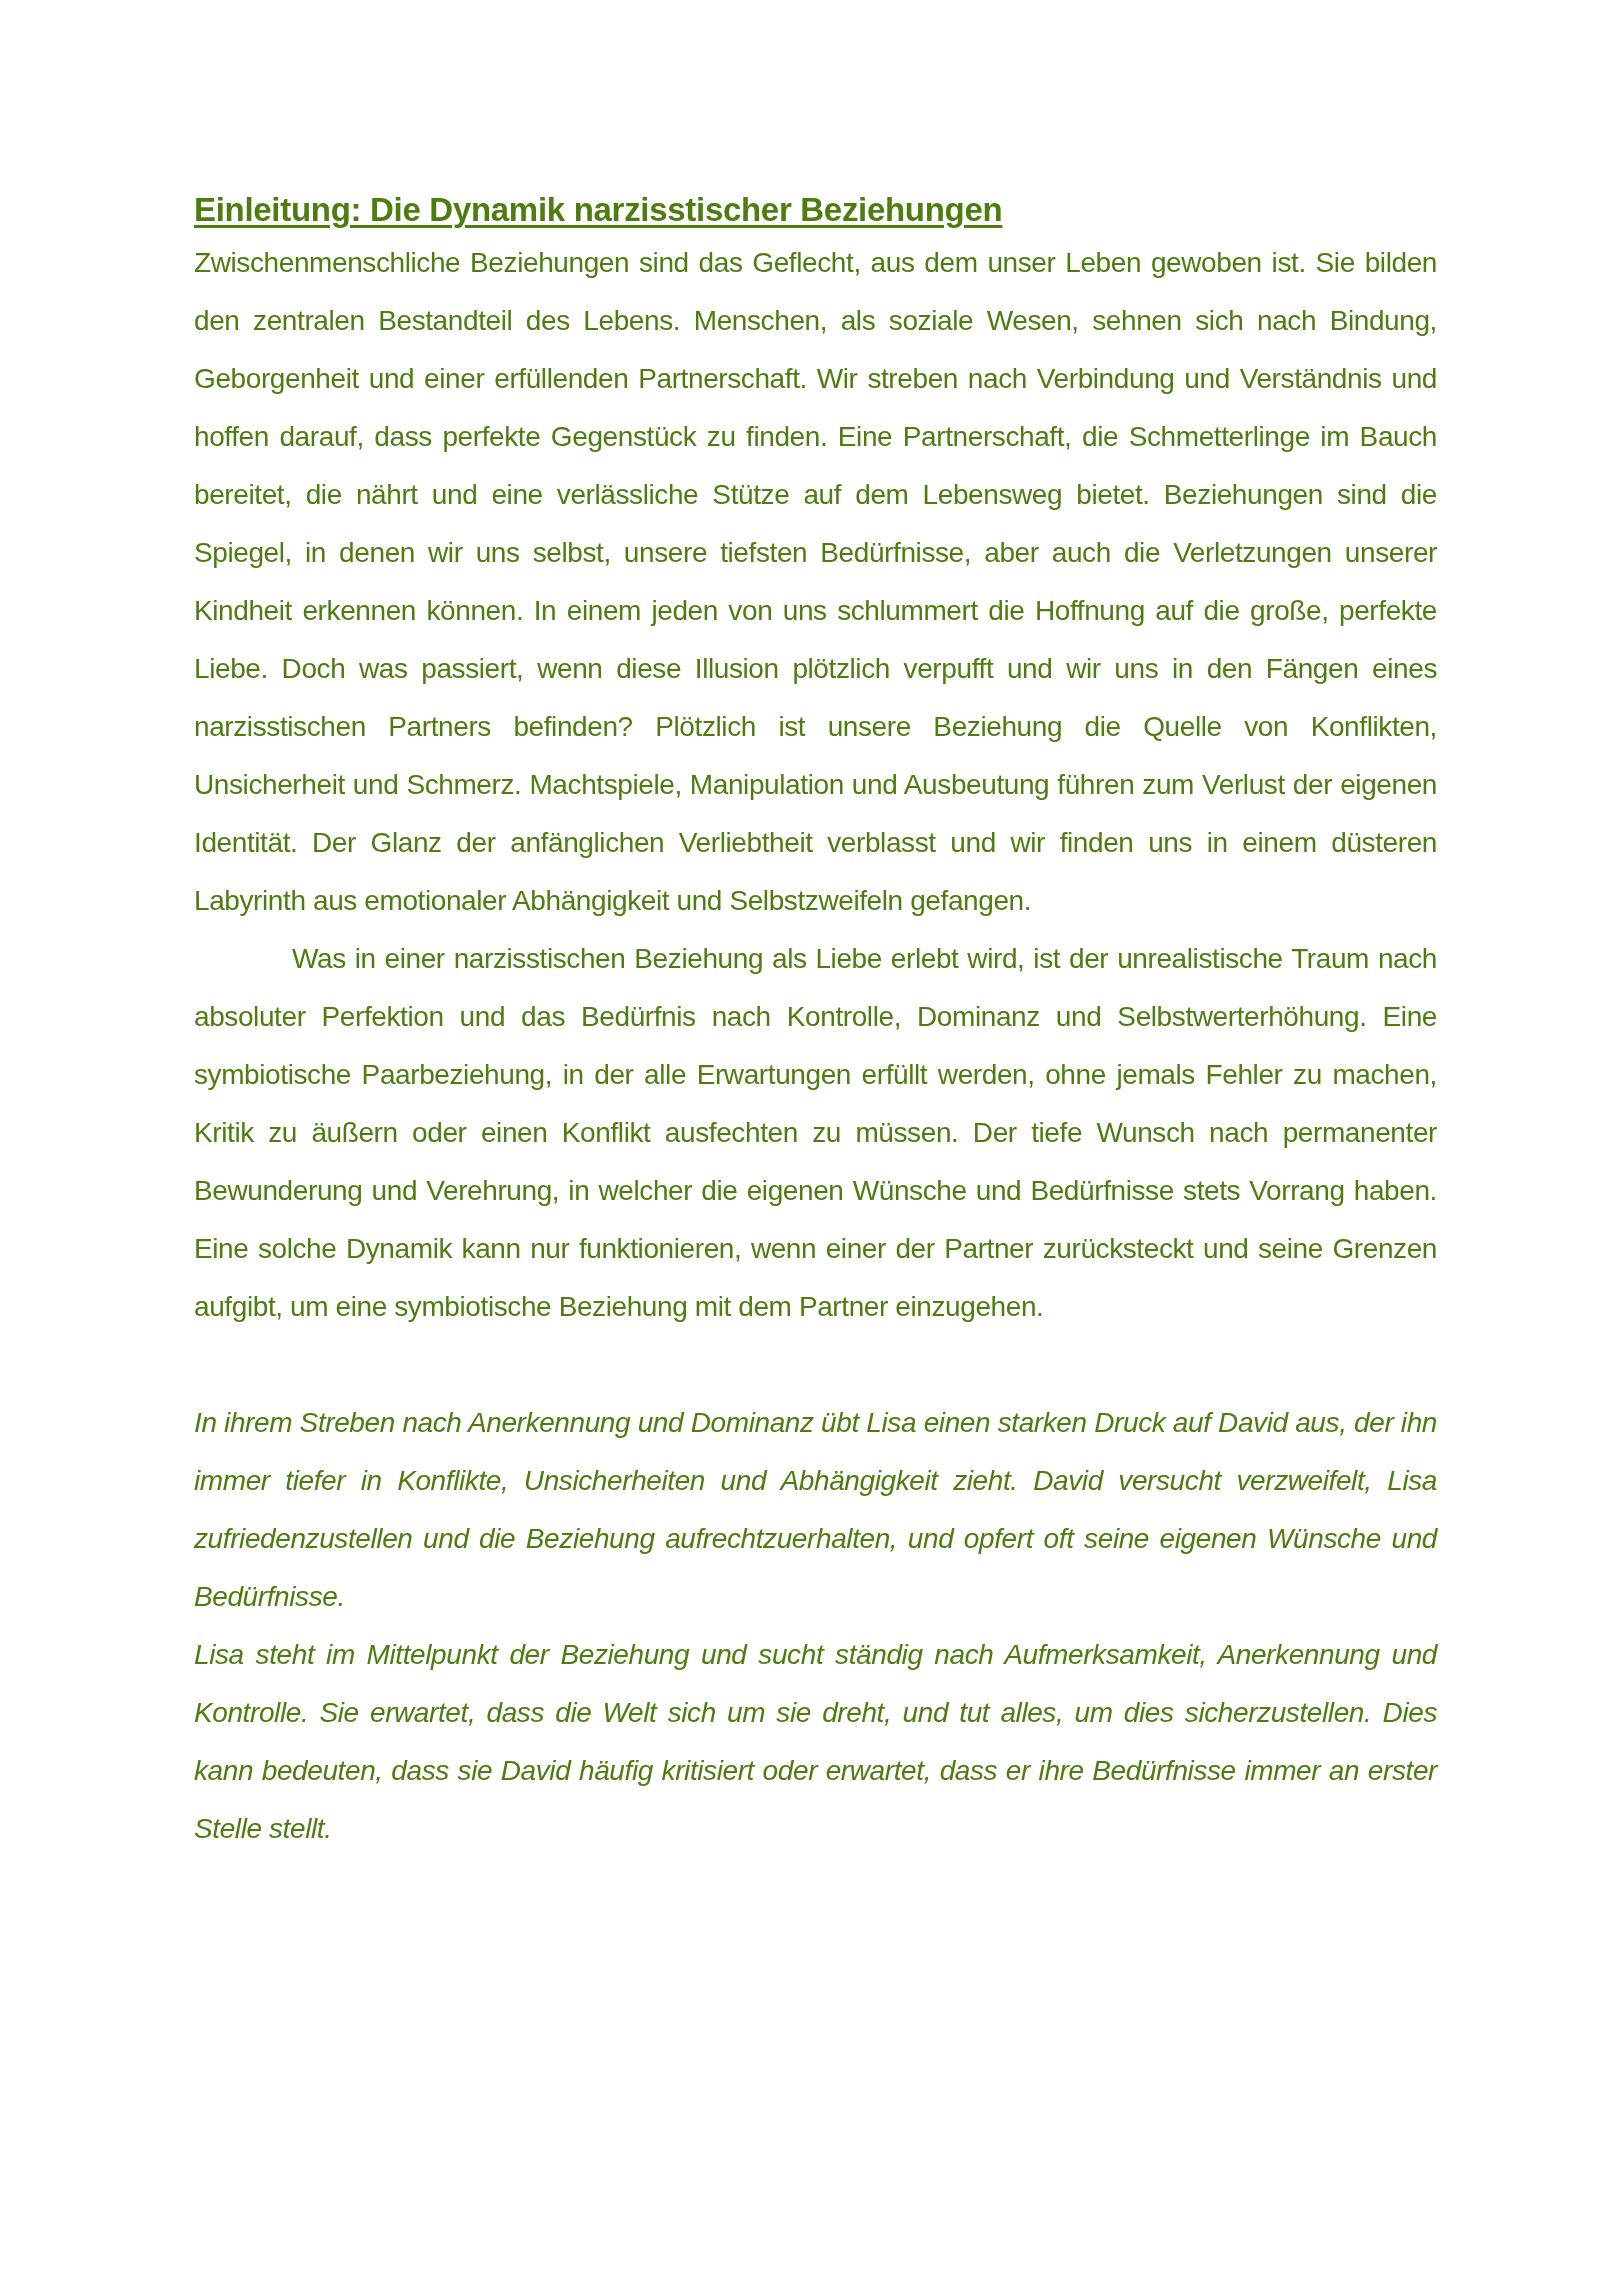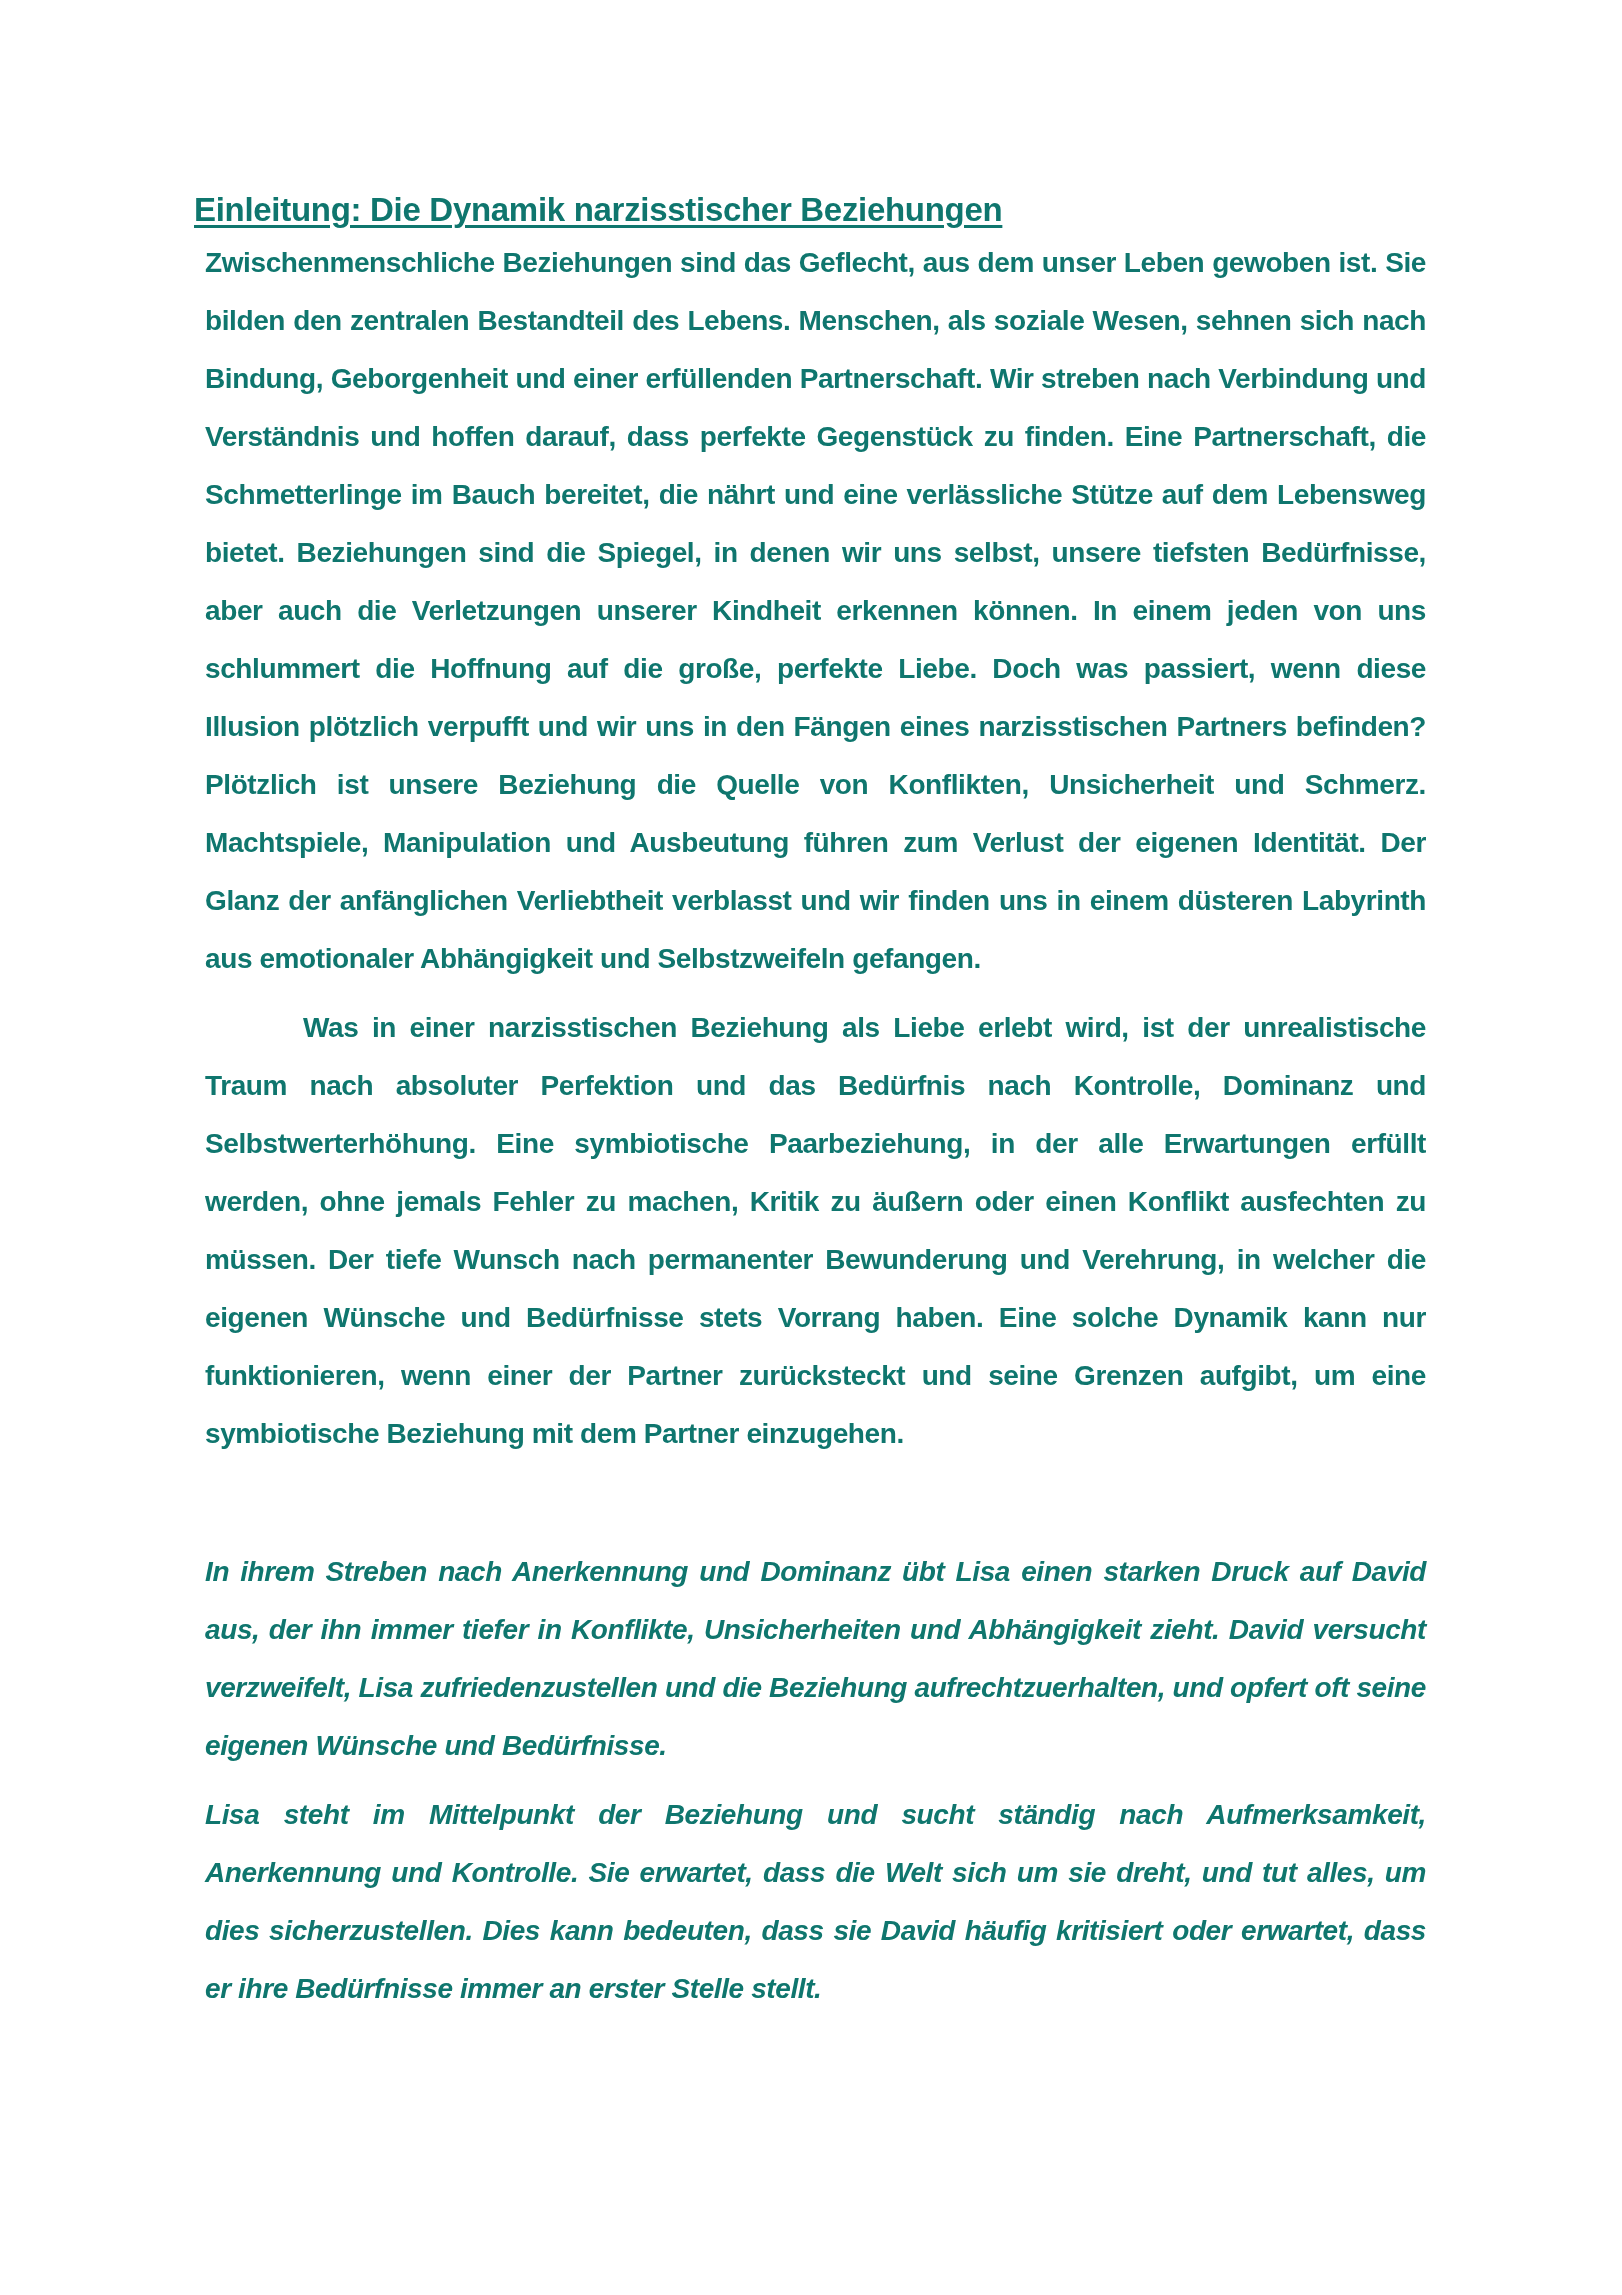--- a/index.html
+++ b/index.html
@@ -2,36 +2,36 @@
 <html style="font-size:10.5px"><head>
 <meta charset="utf-8">
 <style>
   html, body { margin: 0; padding: 0; background: #ffffff; }
   body { width: 1622px; height: 2295px; position: relative; overflow: hidden; }
   .page {
     position: absolute;
     left: 194px;
     top: 190px;
     width: 1243px;
-    color: #0f766e;
+    color: #4d7c0f;
     font-family: "Liberation Sans", "DejaVu Sans", sans-serif;
     font-size: 28px;
     line-height: 58px;
   }
   .title {
     font-weight: bold;
     text-decoration: underline;
     text-decoration-thickness: 2.6px;
     text-underline-offset: 3.9px;
     font-size: 33px;
     line-height: 39px;
     margin: 0 0 0 0;
     letter-spacing: -0.3px;
   }
-  p { margin: 11px; text-align: justify; letter-spacing: -0.4px; font-weight: bold; }
+  p { margin: 0; text-align: justify; letter-spacing: -0.4px; }
   .indent { text-indent: 98px; }
   .spacer { height: 58px; }
   .italic { font-style: italic; }
   .first { margin-top: 5.2px; }
 </style>
 </head>
 <body>
 
 <div class="page">
   <h1 class="title">Einleitung: Die Dynamik narzisstischer Beziehungen</h1>

